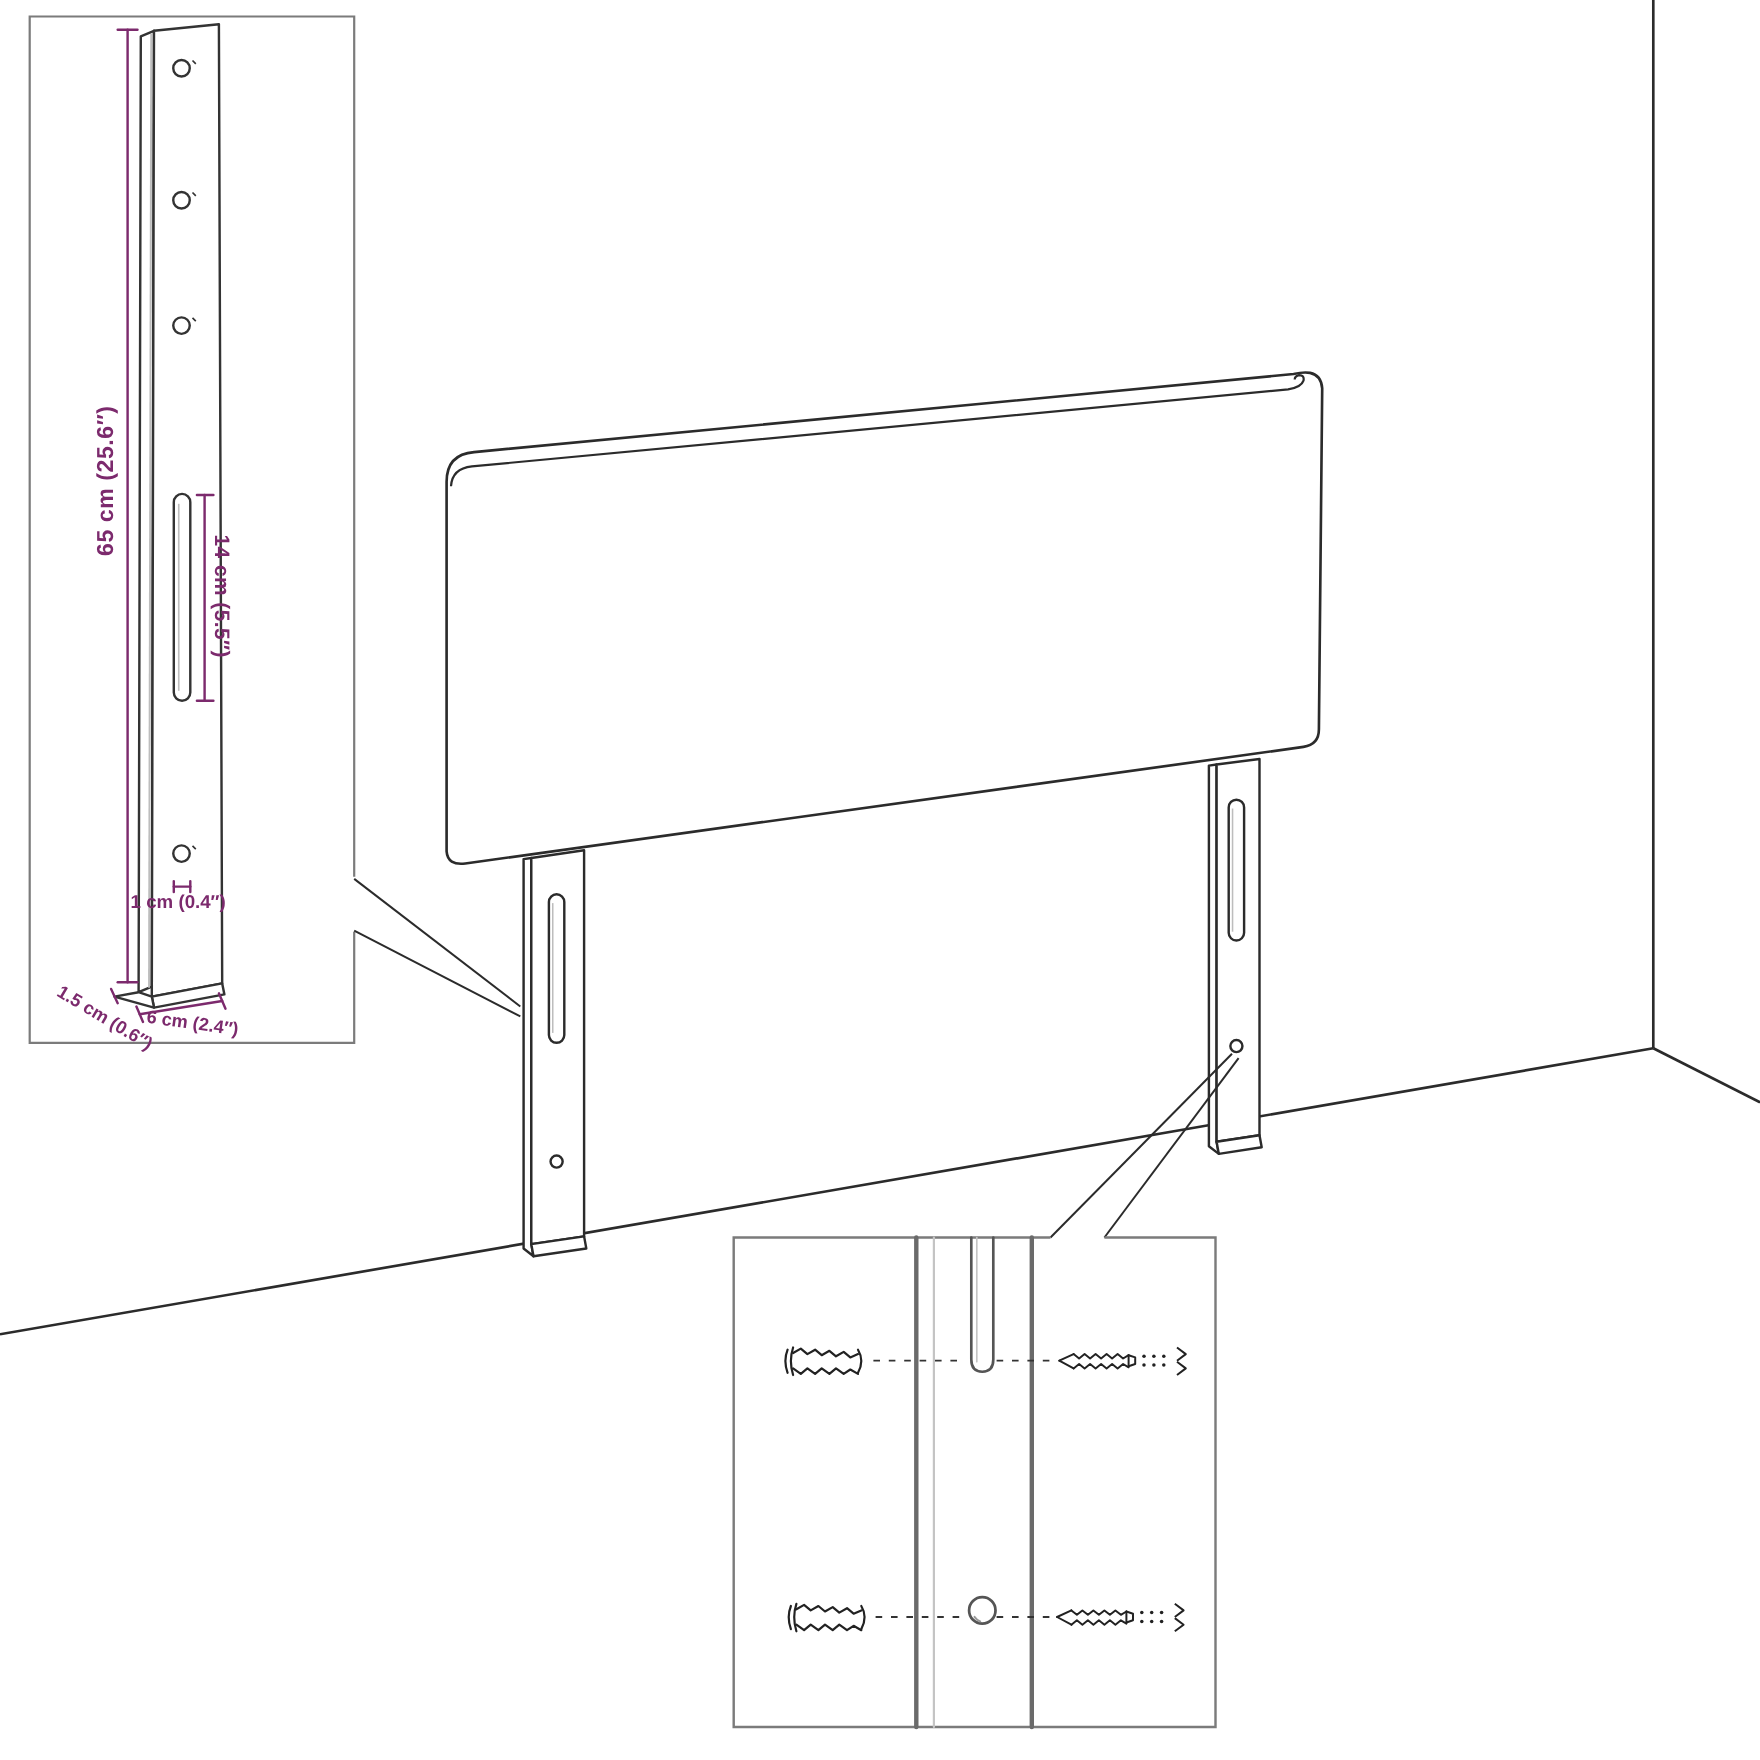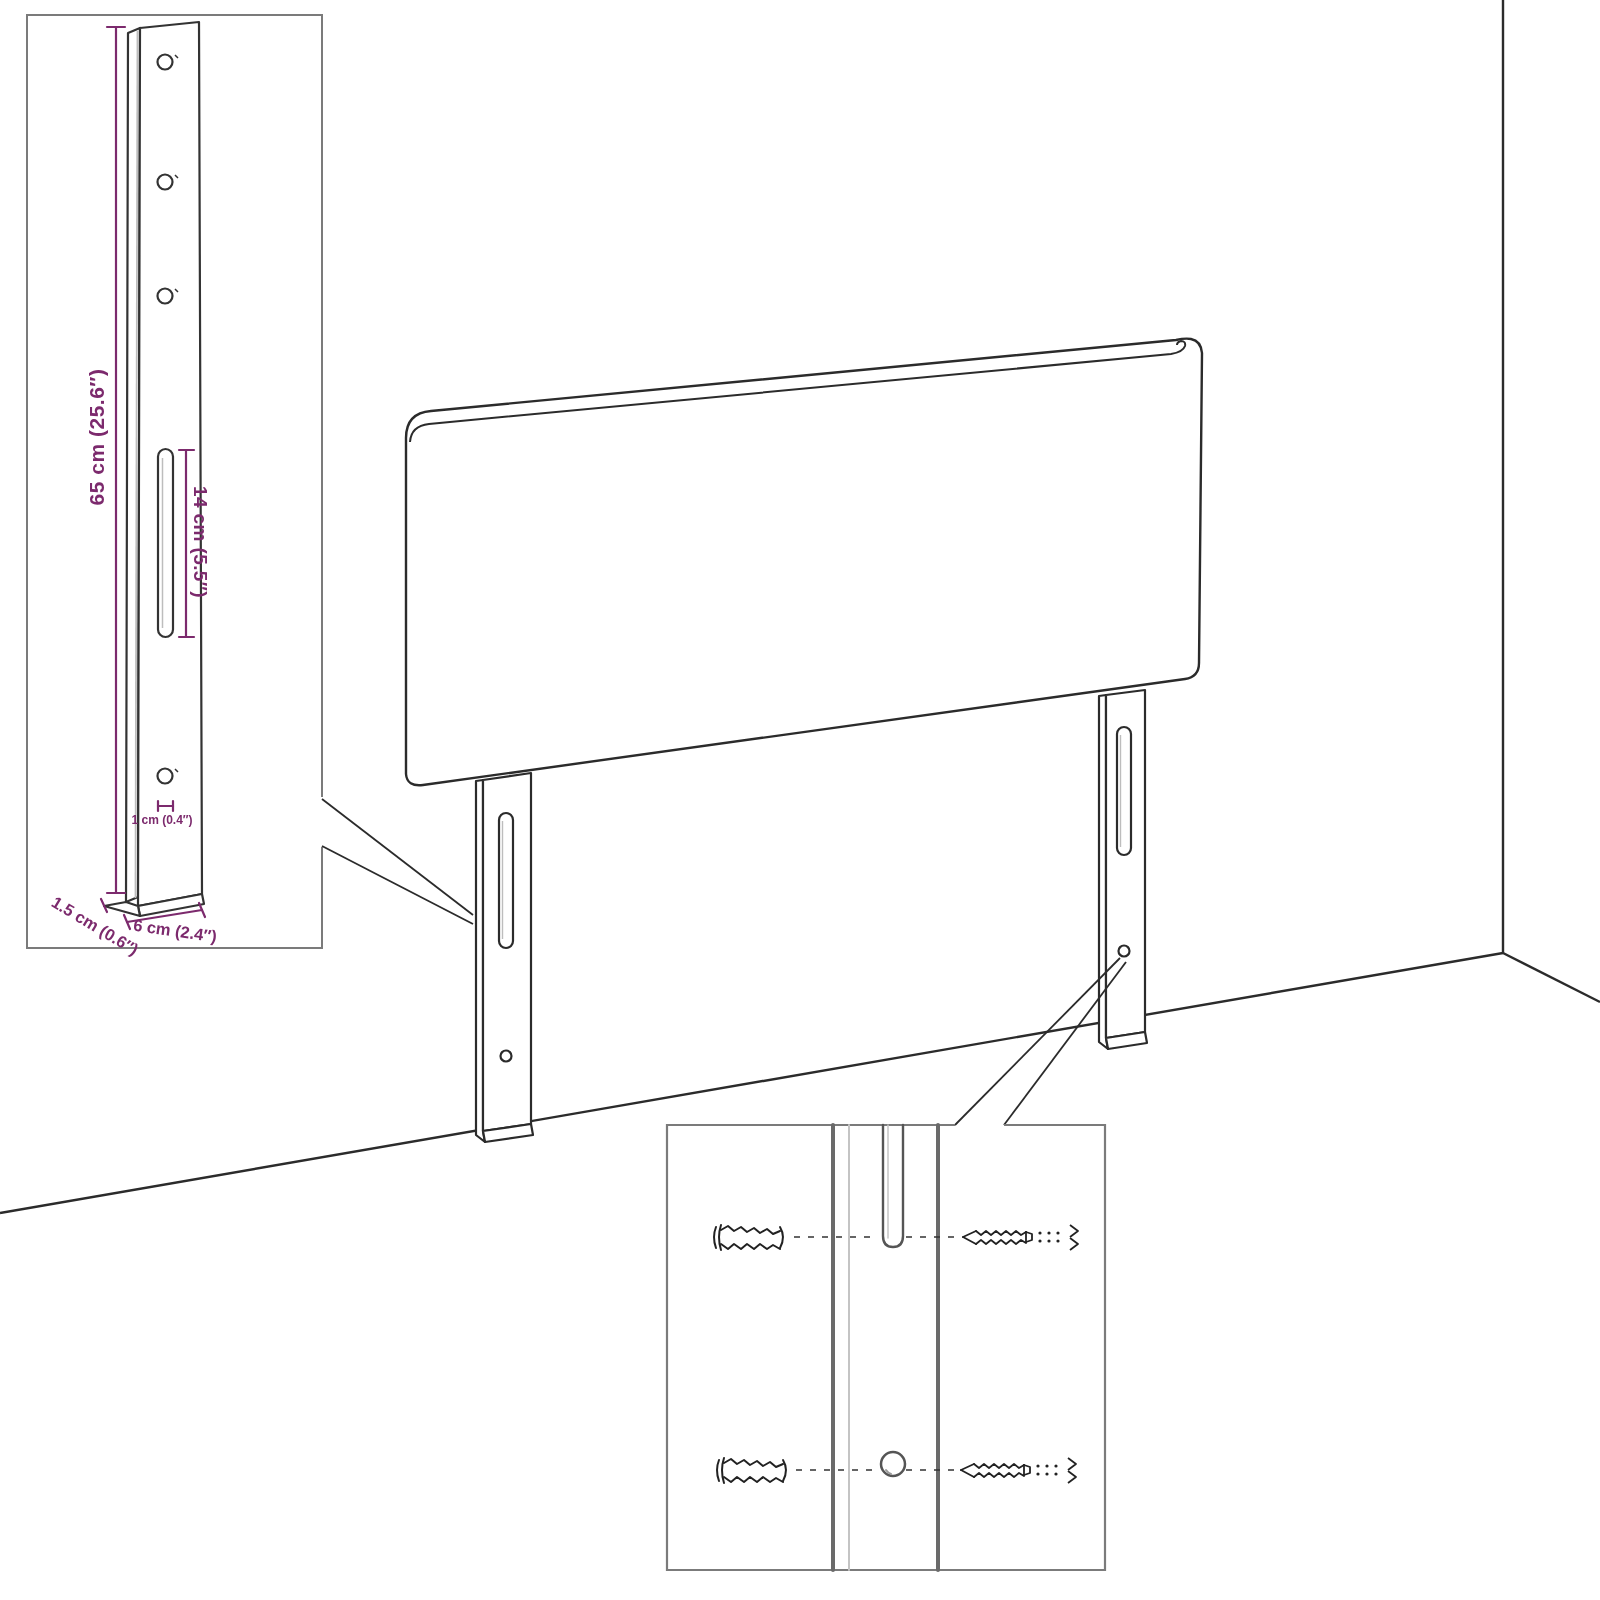--- a/index.html
+++ b/index.html
@@ -8,21 +8,21 @@
     background:#ffffff; overflow:hidden;
     font-family:"Liberation Sans", sans-serif;
   }
   .stage svg { position:absolute; left:0; top:0; }
   .dim-label {
     position:absolute; color:#7c2a6d; font-weight:bold; white-space:nowrap;
     font-family:"Liberation Sans", sans-serif;
   }
   .lbl-leg-height   { left:97px;  top:437px; font-size:21px; letter-spacing:.5px; transform:translate(-50%,-50%) rotate(-90deg); }
   .lbl-slot-length  { left:200px; top:542px; font-size:19px; letter-spacing:.4px; transform:translate(-50%,-50%) rotate(90deg); }
-  .lbl-hole-diam    { left:162px; top:820px; font-size:12px; transform:translate(-50%,-50%); }
+  .lbl-hole-diam    { left:162px; top:820px; font-size:17px; transform:translate(-50%,-50%); }
   .lbl-leg-depth    { left:95px;  top:926px; font-size:16.5px; transform:translate(-50%,-50%) rotate(31deg); }
   .lbl-leg-width    { left:175px; top:931px; font-size:16.5px; transform:translate(-50%,-50%) rotate(8deg); }
 </style>
 </head>
 <body>
 
 <div class="stage">
 
 <svg width="1600" height="1600" viewBox="0 0 1600 1600">
   <defs>

